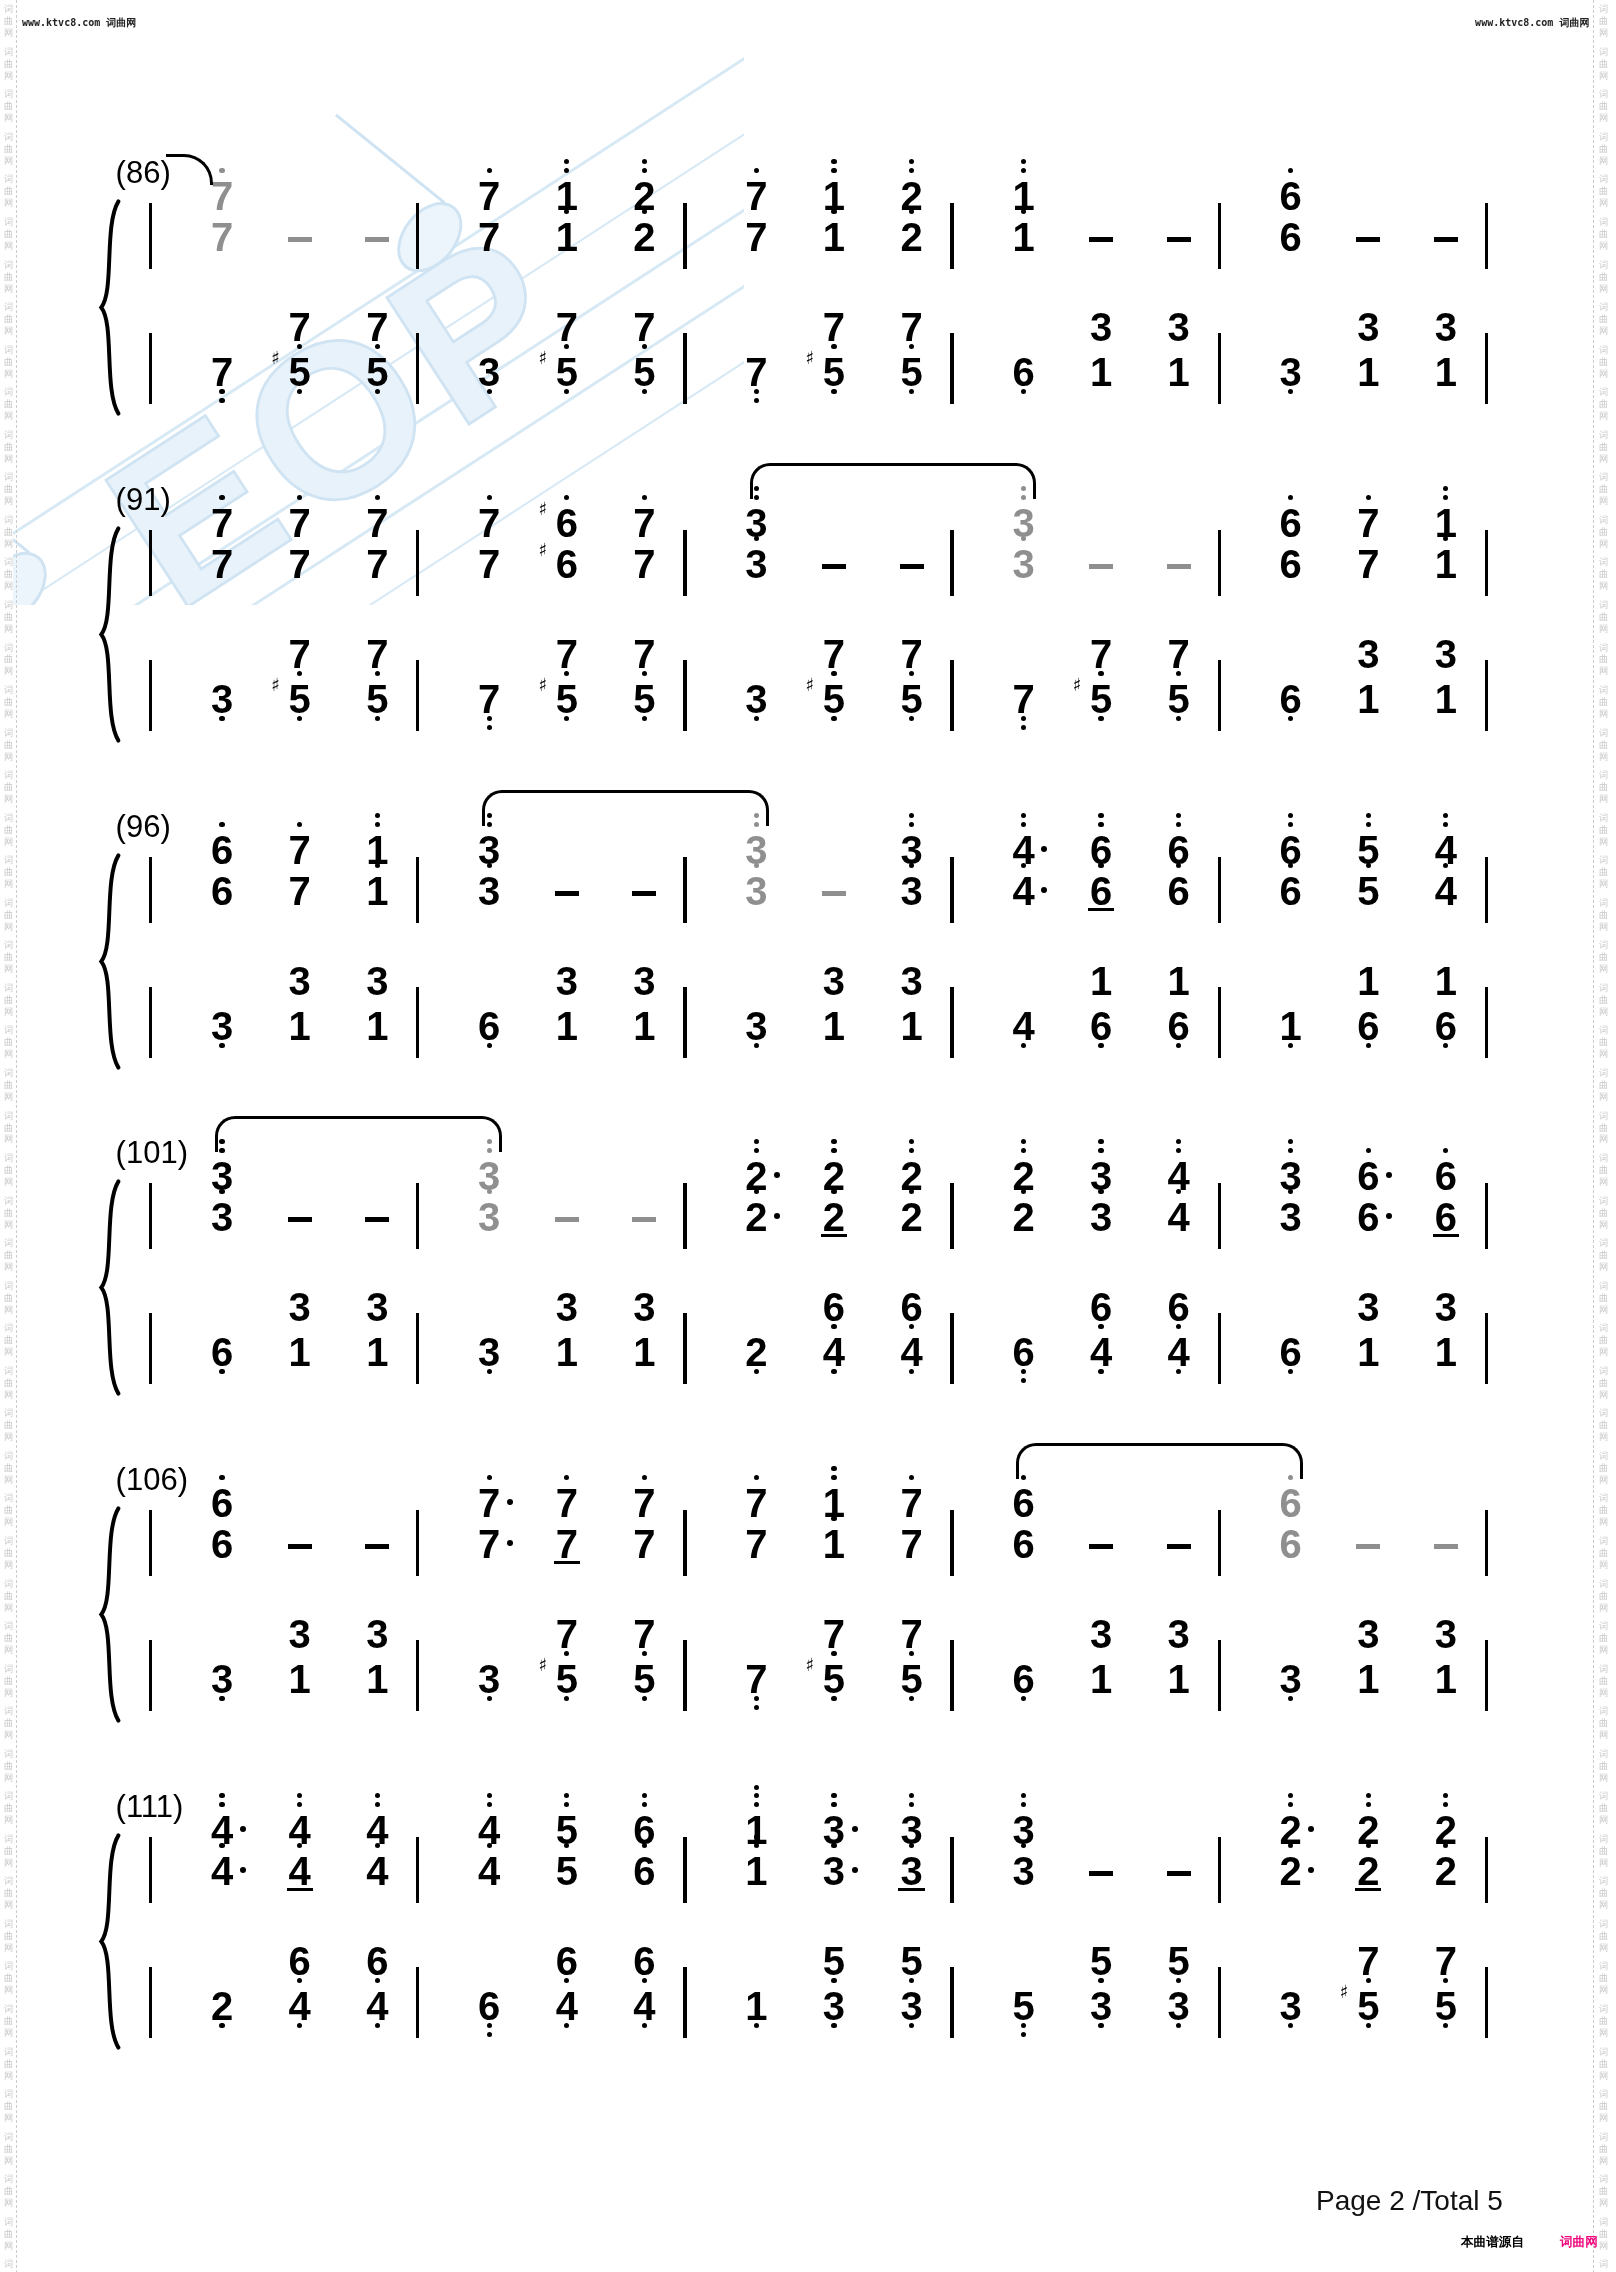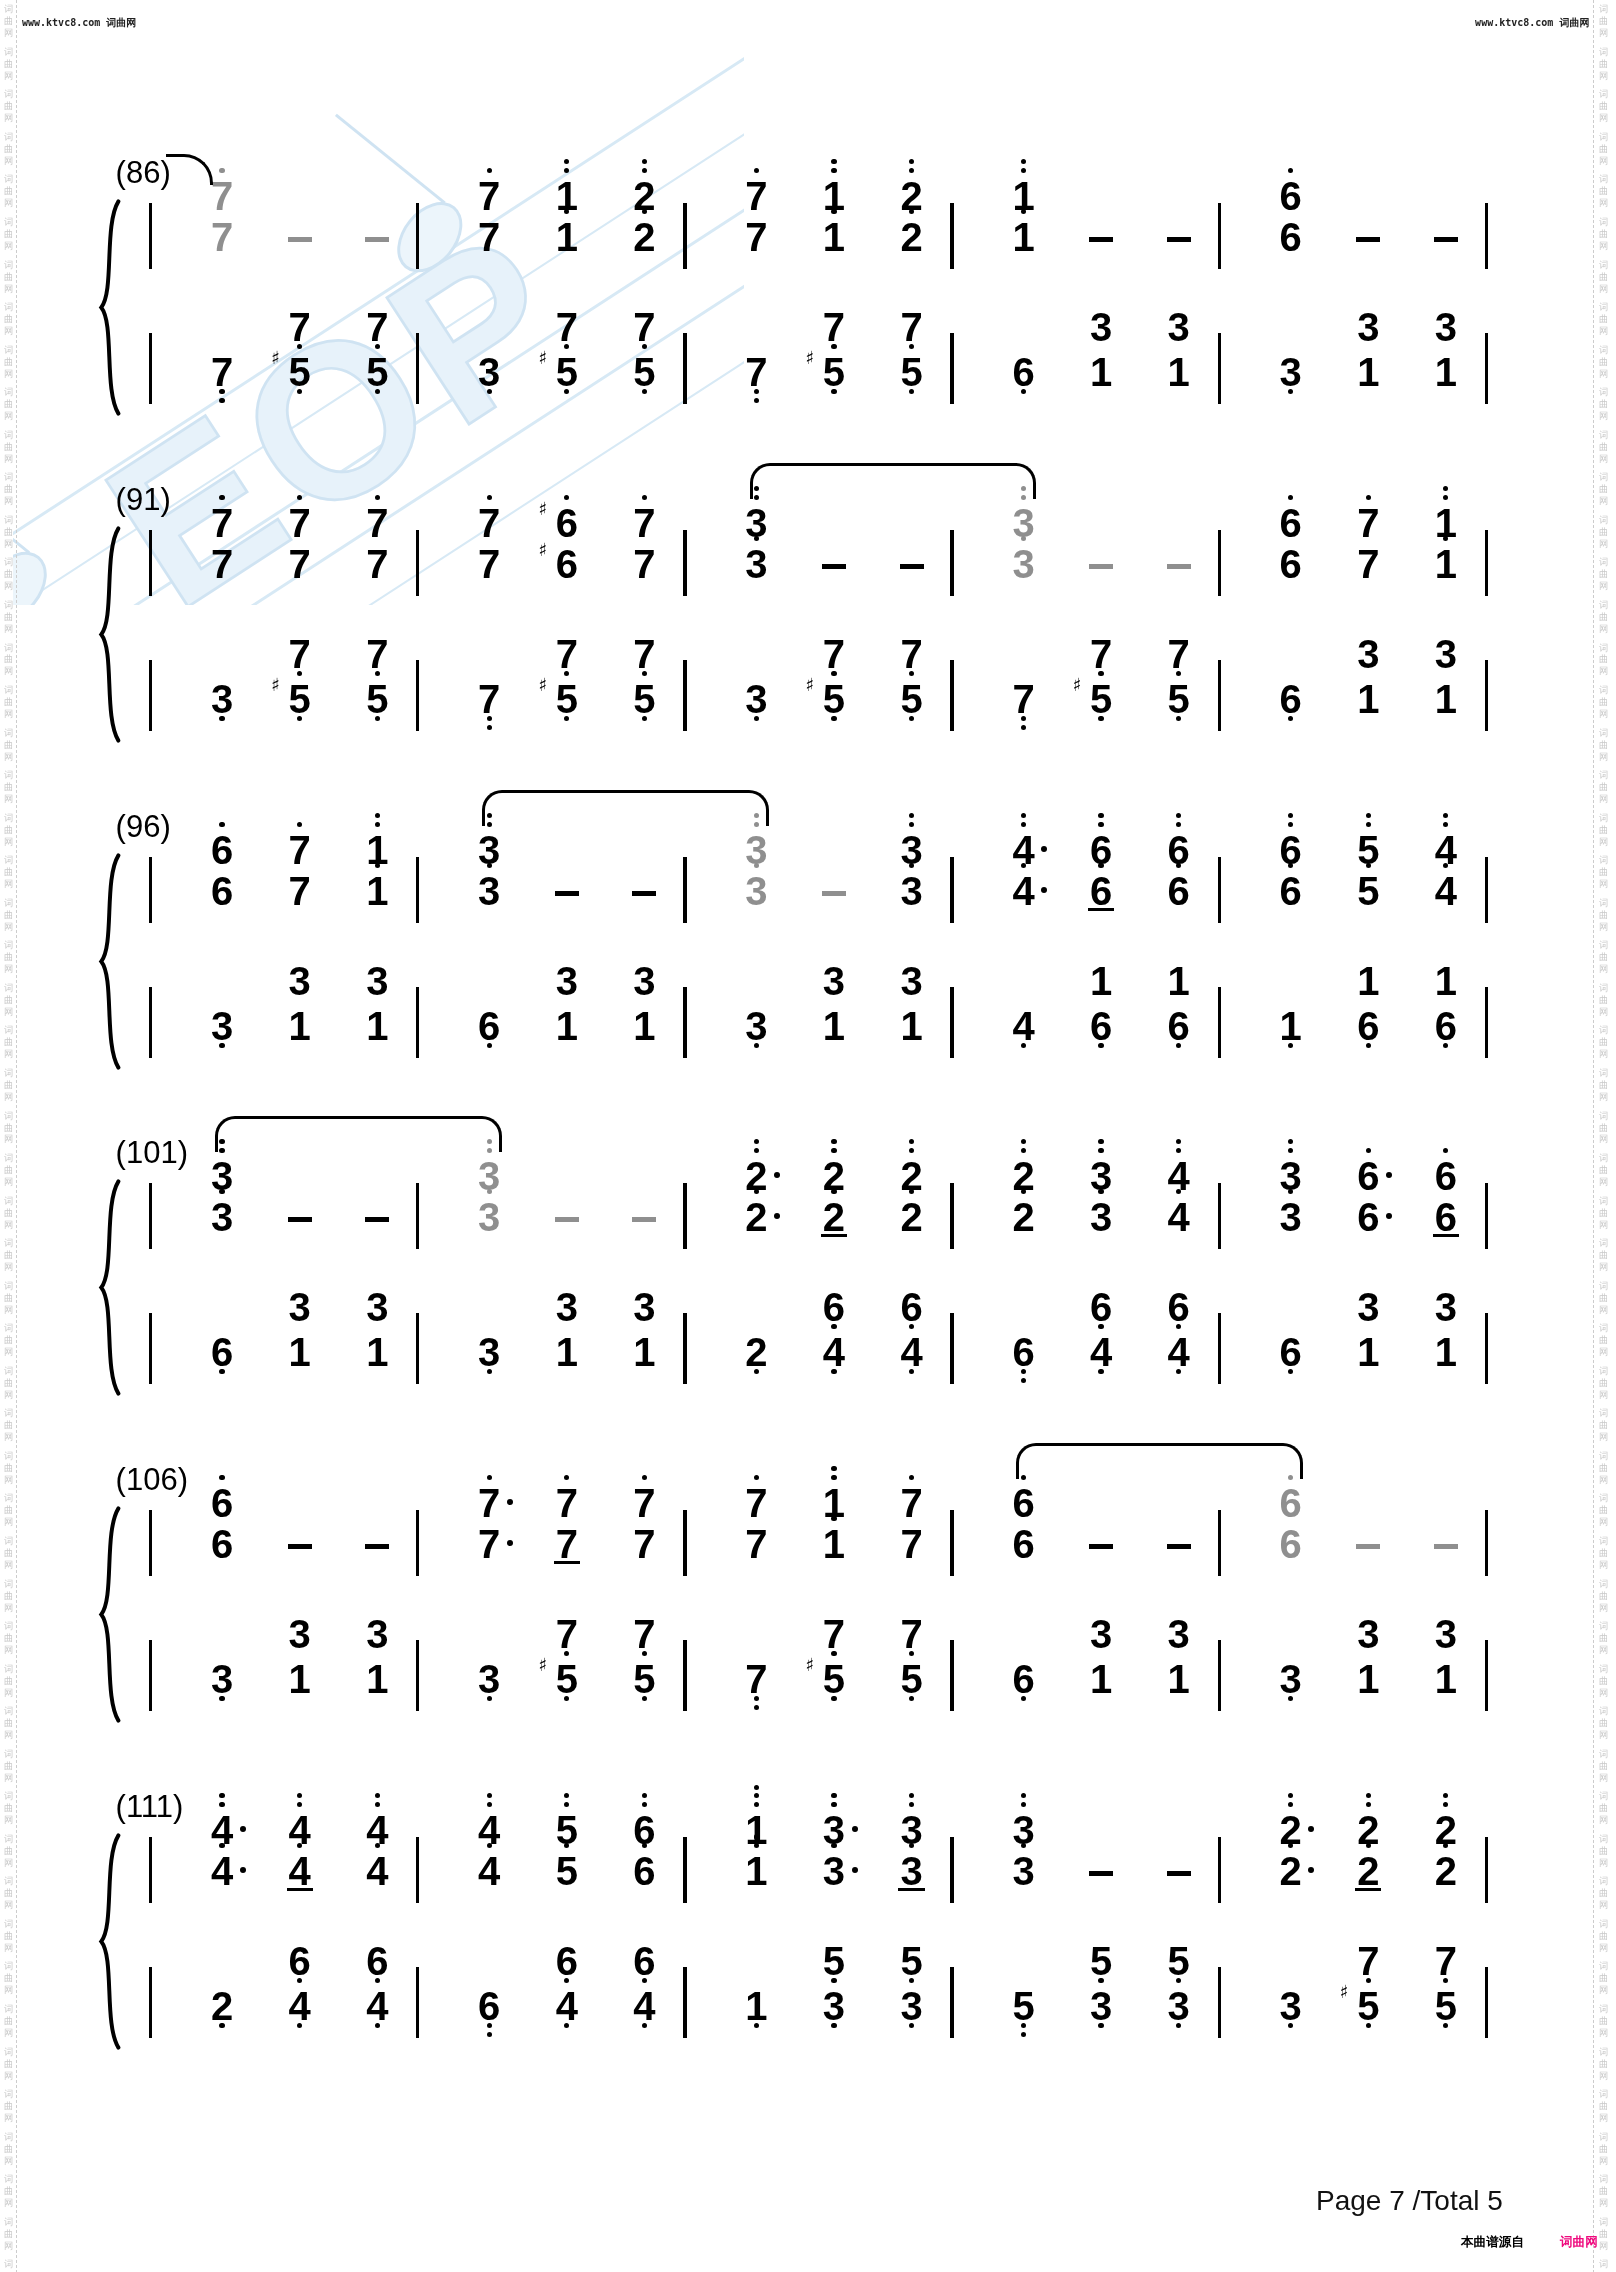--- a/index.html
+++ b/index.html
@@ -1149,17 +1149,17 @@
               <div class="el up-bot"><span class="glyph"><span class="num">2</span><i class="odot" style="top: -8px;"></i></span></div>
               <div class="el lo-top"><span class="glyph"><span class="num">7</span><i class="odot" style="top: 37px;"></i></span></div>
               <div class="el lo-bot"><span class="glyph"><span class="num">5</span><i class="odot" style="top: 37px;"></i></span></div>
             </div>
           </div>
           <div class="bar"></div>
         </div>
       </div>
     </div>
 
-  <span class="page-label">Page 7 /Total 5</span>
+  <span class="page-label">Page 2 /Total 5</span>
   <span class="credit-prefix">本曲谱源自</span>
   <span class="credit-site" style="color: rgb(239, 10, 126);">词曲网</span>
 </div>
 
 
 </body></html>

